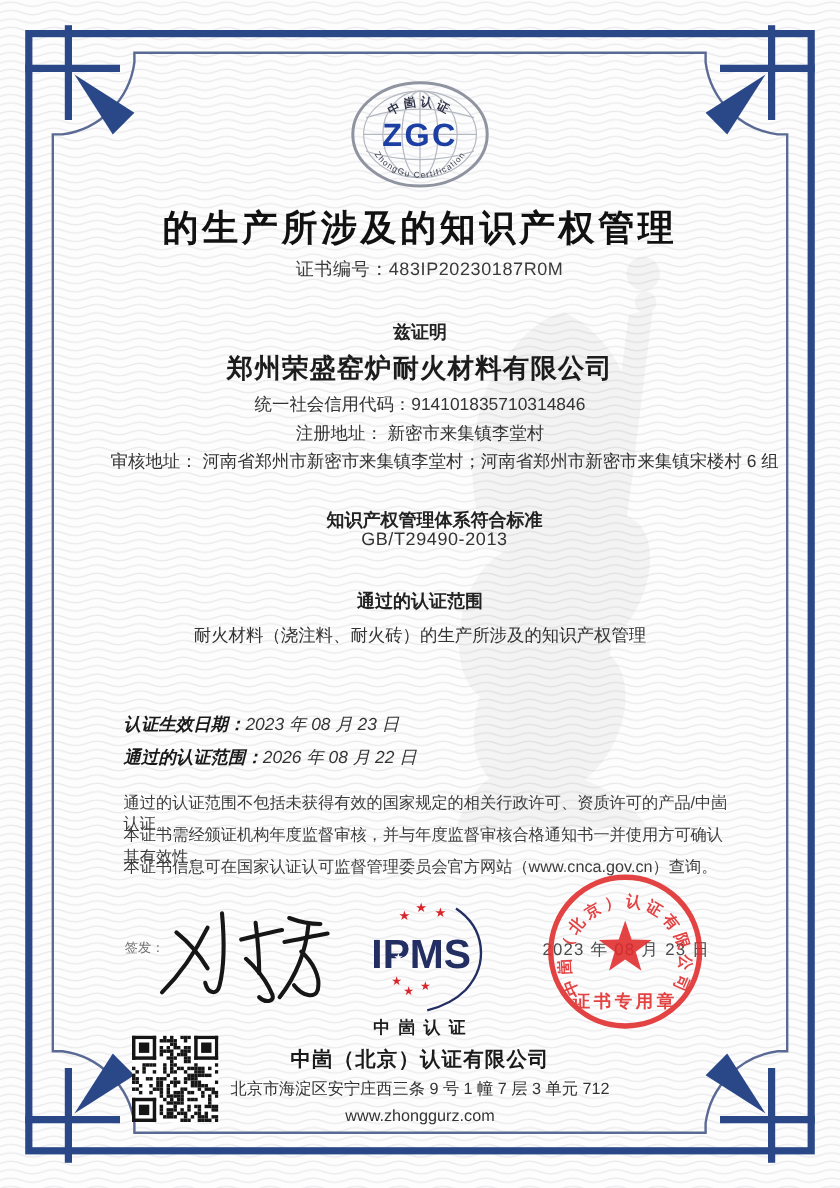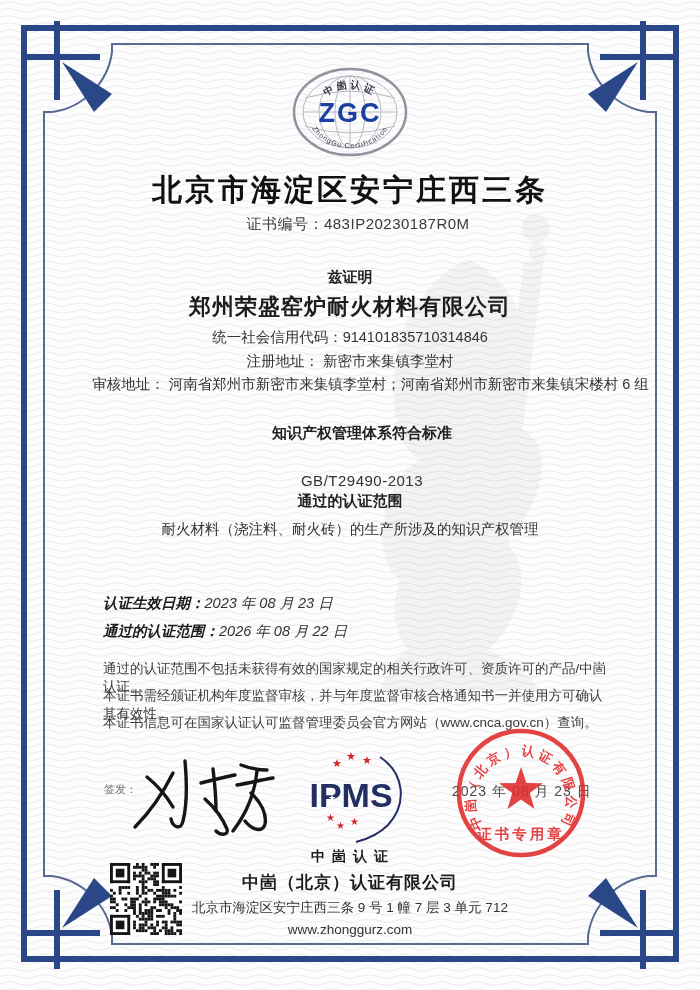--- a/index.html
+++ b/index.html
@@ -69,31 +69,31 @@
     <line x1="75" y1="16" x2="75" y2="88"></line>
     <path d="M30,38 Q75,24 120,38"></path>
     <line x1="28" y1="52" x2="122" y2="52"></line>
     <path d="M30,66 Q75,80 120,66"></path>
   </g>
   <text font-size="10" font-weight="bold" fill="#33364a"><textPath href="#arcT" startOffset="50%" text-anchor="middle" letter-spacing="3">中崮认证</textPath></text>
   <text x="75" y="62" text-anchor="middle" font-size="27" font-weight="bold" letter-spacing="2" fill="#1b3fa3">ZGC</text>
   <text font-size="7" fill="#3a3d4d"><textPath href="#arcB" startOffset="50%" text-anchor="middle" letter-spacing="1">ZhongGu Certification</textPath></text>
 </svg>
 
-<div class="abs c title" style="top:170px;">北京市海淀区安宁庄西三条</div>
+<div class="abs c title" style="top:170px;">的生产所涉及的知识产权管理</div>
 <div class="abs c certno" style="top:215px;padding-left:16px;">证书编号：483IP20230187R0M</div>
 
 <div class="abs c intro" style="top:268px;">兹证明</div>
 <div class="abs c company" style="top:292px;">郑州荣盛窑炉耐火材料有限公司</div>
 <div class="abs c line" style="top:328px;">统一社会信用代码：914101835710314846</div>
 <div class="abs c line" style="top:352px;">注册地址： 新密市来集镇李堂村</div>
 <div class="abs c line" style="top:375px;margin-left:41px;">审核地址： 河南省郑州市新密市来集镇李堂村；河南省郑州市新密市来集镇宋楼村 6 组</div>
 
 <div class="abs c h-bold" style="top:424px;padding-left:24px;">知识产权管理体系符合标准</div>
-<div class="abs c std" style="top:472px;padding-left:24px;">GB/T29490-2013</div>
+<div class="abs c std" style="top:441px;padding-left:24px;">GB/T29490-2013</div>
 
 <div class="abs c h-bold" style="top:492px;">通过的认证范围</div>
 <div class="abs c line" style="top:520px;">耐火材料（浇注料、耐火砖）的生产所涉及的知识产权管理</div>
 
 <div class="abs dateline" style="top:594px;">
   <b>认证生效日期：</b><span>2023 年 08 月 23 日</span>
 </div>
 <div class="abs dateline" style="top:622px;">
   <b>通过的认证范围：</b><span>2026 年 08 月 22 日</span>
 </div>

